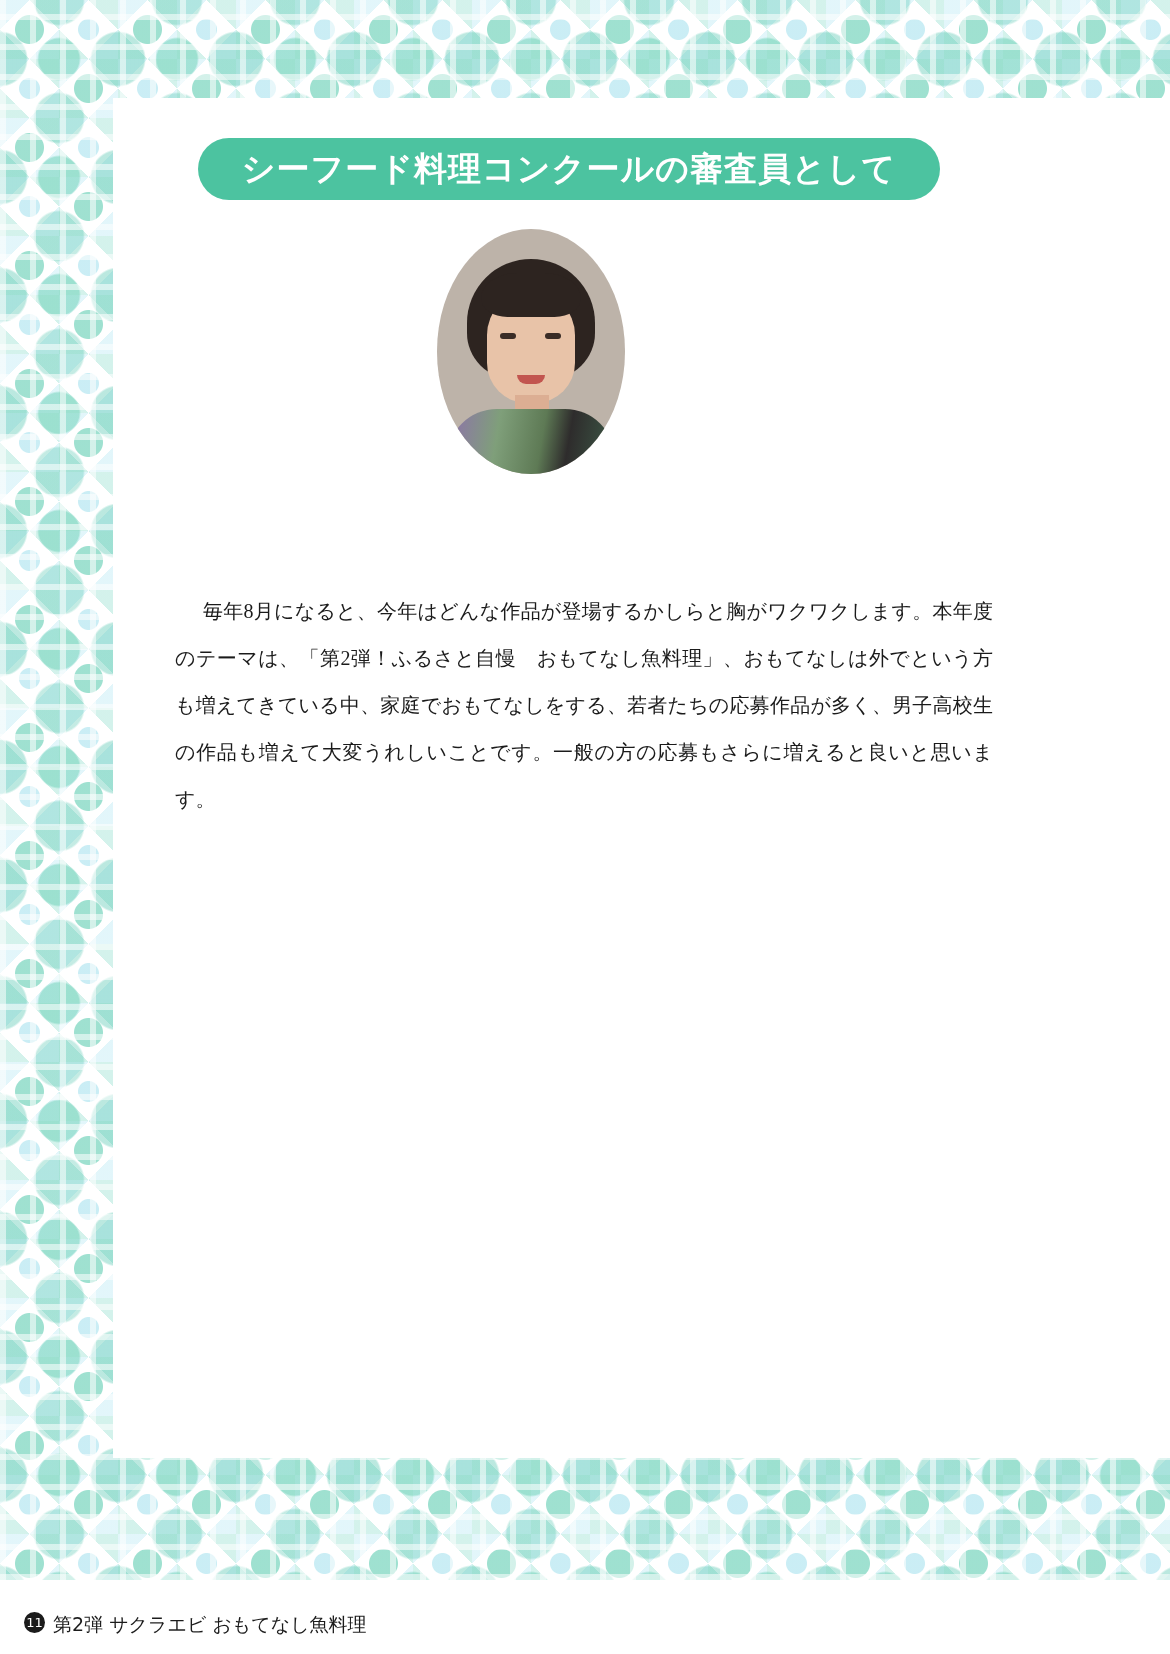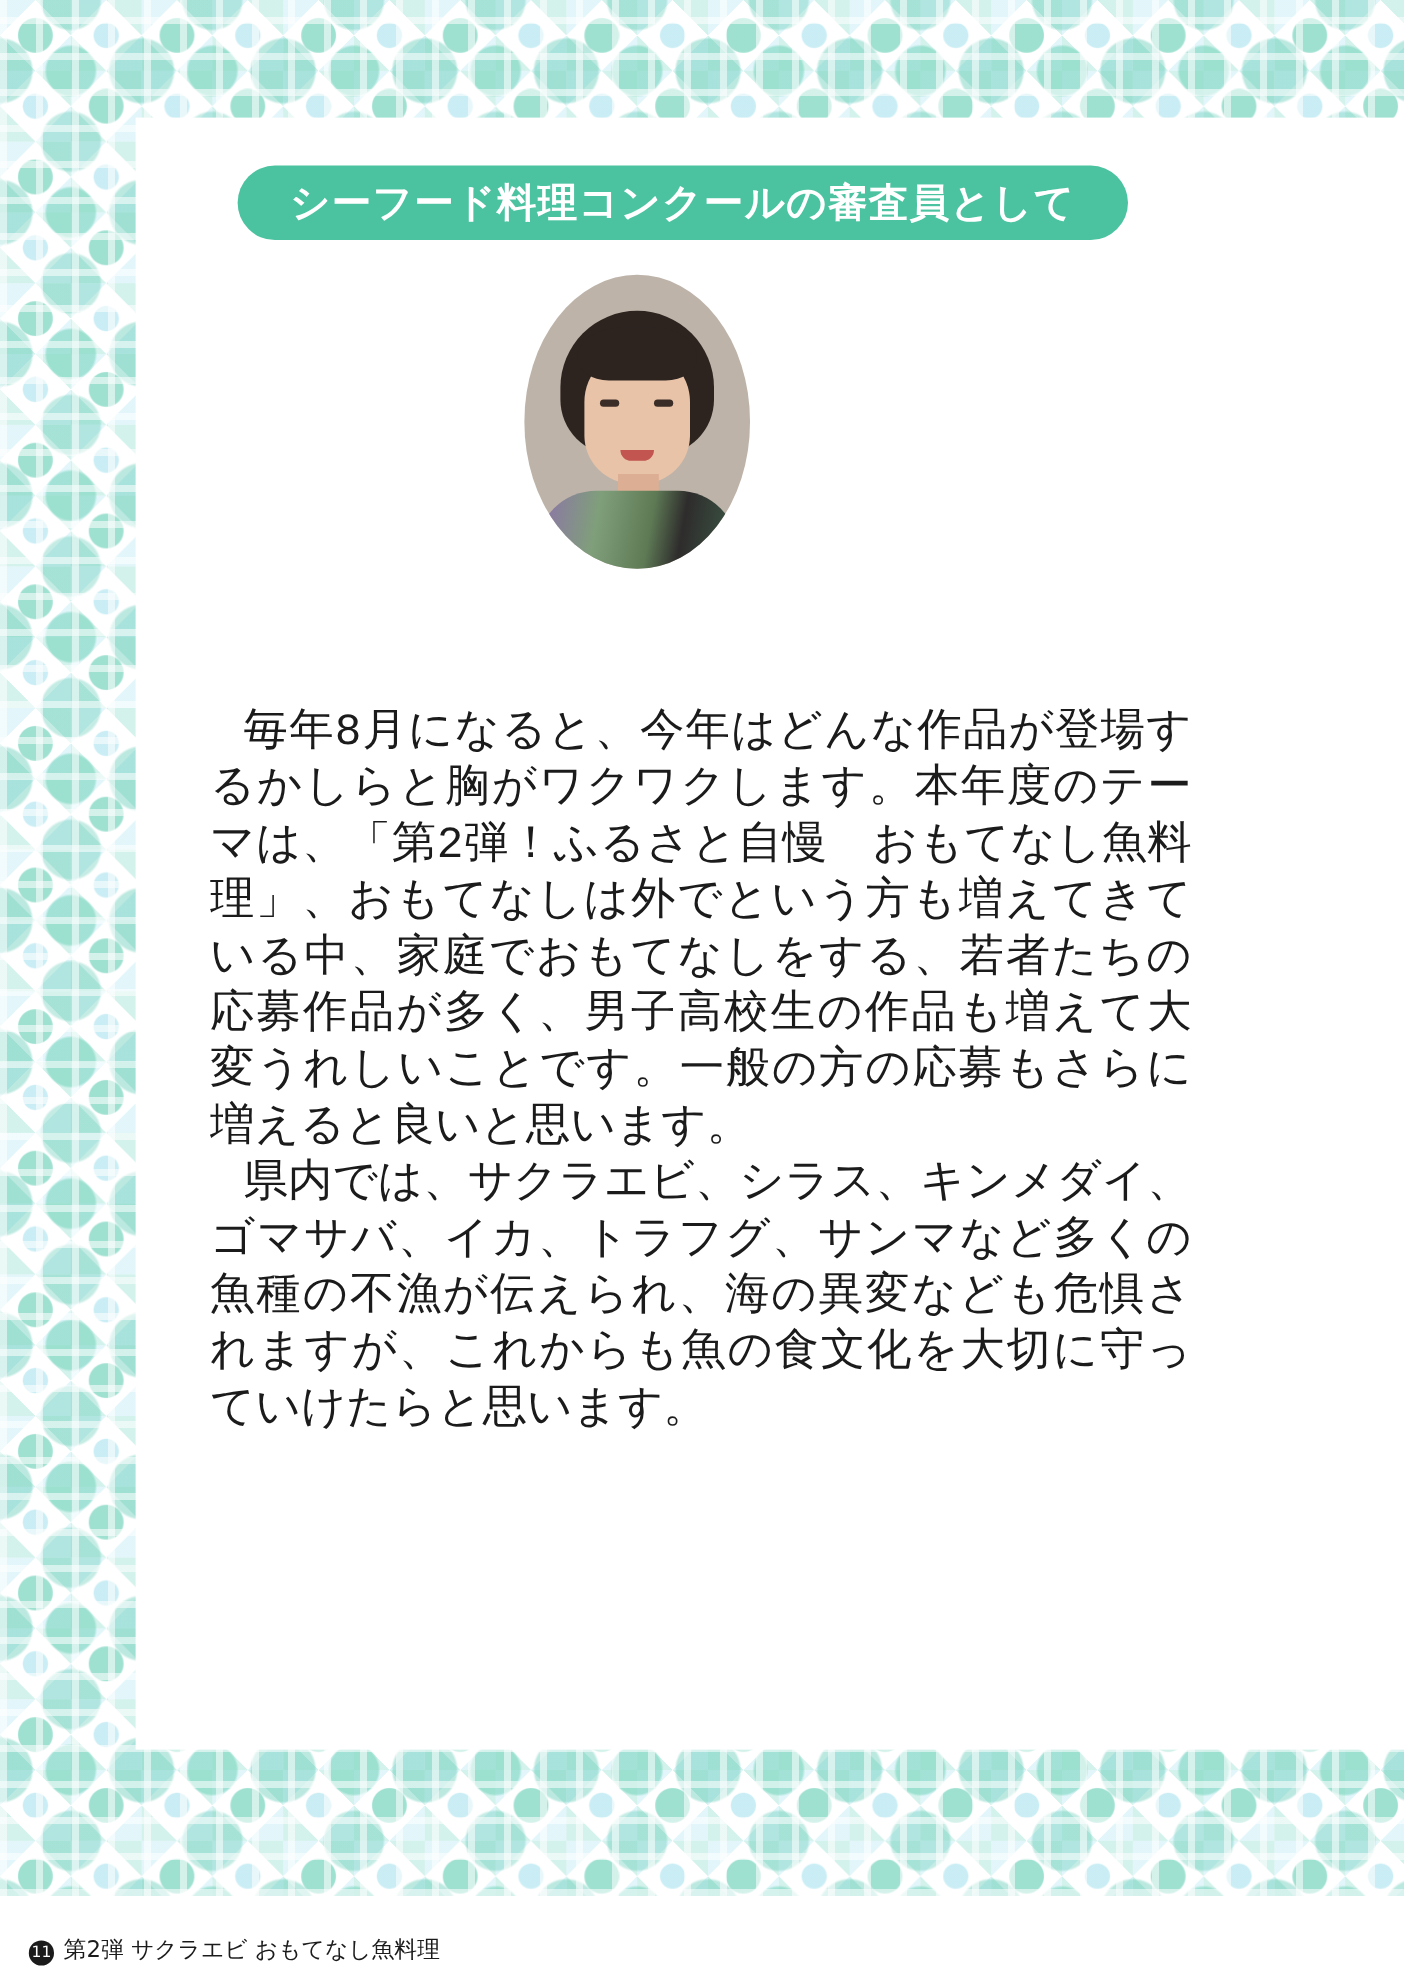--- a/index.html
+++ b/index.html
@@ -162,39 +162,39 @@
     font-family: "DejaVu Sans", "Liberation Sans", sans-serif;
     letter-spacing: 1px;
   }
 
   
   .body-text {
     position: absolute;
     left: 62px;
     top: 490px;
     width: 818px;
-    font-size: 37px;
+    font-size: 20px;
     line-height: 47px;
     color: #1b1b1b;
-    font-family: Liberation Mono, monospace;
+    font-family: Liberation Serif, serif;
     text-align: justify;
     text-justify: inter-character;
   }
   .body-text p {
     margin: 0 0 0 0;
     text-indent: 28px;
   }
 
   
   .footer {
     position: absolute;
     left: 24px;
     bottom: 16px;
     display: flex;
-    align-items: flex-end;
+    align-items: flex-start;
     gap: 8px;
     font-size: 19px;
     color: #1b1b1b;
     font-family: "DejaVu Sans", "Liberation Sans", sans-serif;
     z-index: 5;
   }
   .footer .pagenum {
     display: inline-flex;
     align-items: center;
     justify-content: center;
@@ -222,21 +222,20 @@
     <div class="eye l"></div>
     <div class="eye r"></div>
     <div class="mouth"></div>
     <div class="neck"></div>
     <div class="body"></div>
   </div>
 
 
   <div class="body-text">
     <p>毎年8月になると、今年はどんな作品が登場するかしらと胸がワクワクします。本年度のテーマは、「第2弾！ふるさと自慢　おもてなし魚料理」、おもてなしは外でという方も増えてきている中、家庭でおもてなしをする、若者たちの応募作品が多く、男子高校生の作品も増えて大変うれしいことです。一般の方の応募もさらに増えると良いと思います。</p>
-    <p>県内では、サクラエビ、シラス、キンメダイ、ゴマサバ、イカ、トラフグ、サンマなど多くの魚種の不漁が伝えられ、海の異変なども危惧されますが、これからも魚の食文化を大切に守っていけたらと思います。</p>
   </div>
 
 </div>
 
 <div class="footer">
   <span class="pagenum">11</span>
   <span>第2弾 サクラエビ おもてなし魚料理</span>
 </div>
 
 </body></html>

